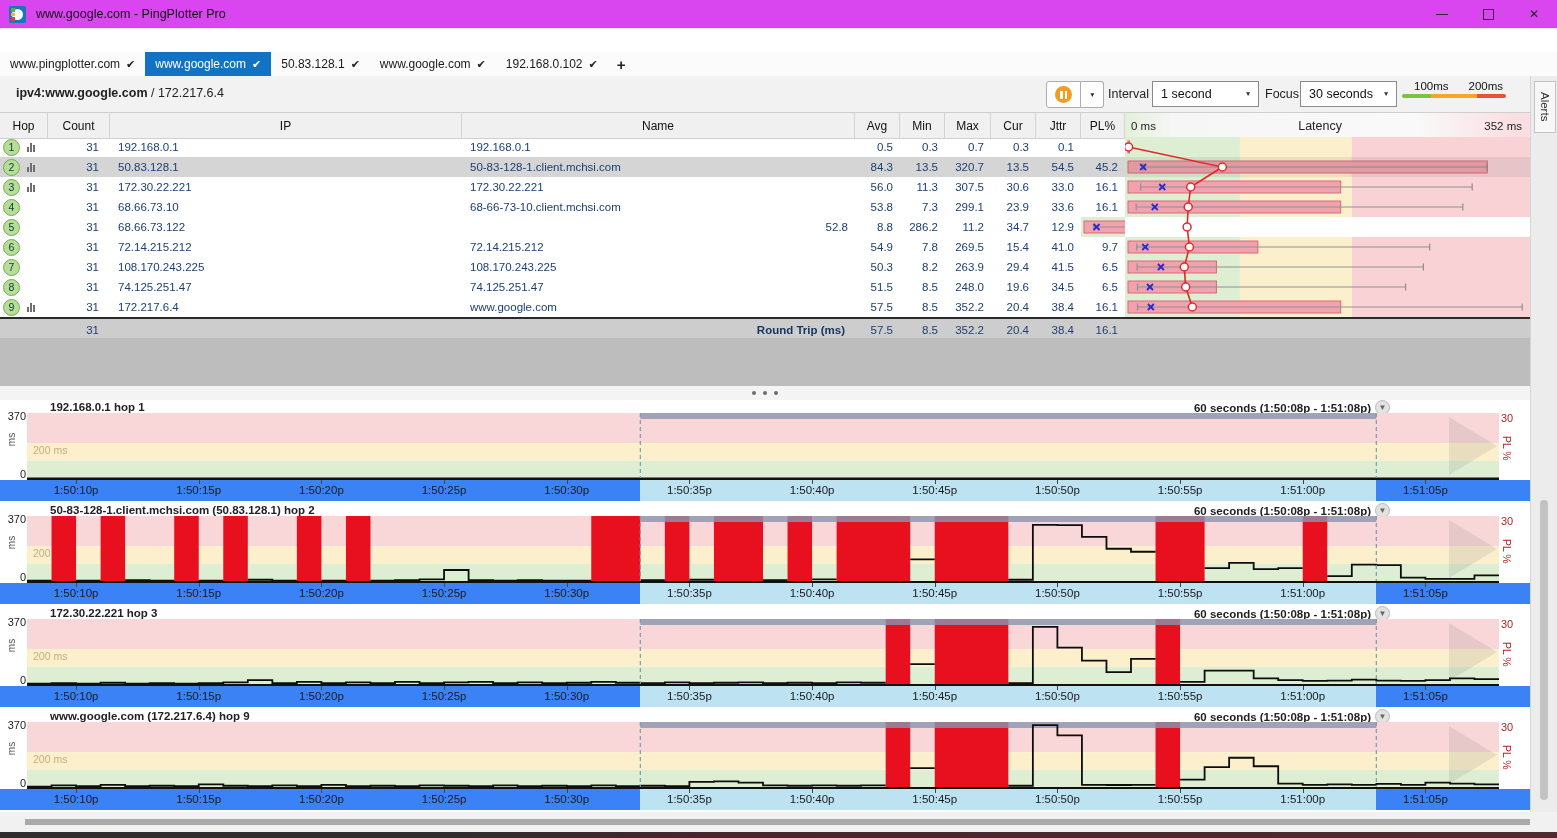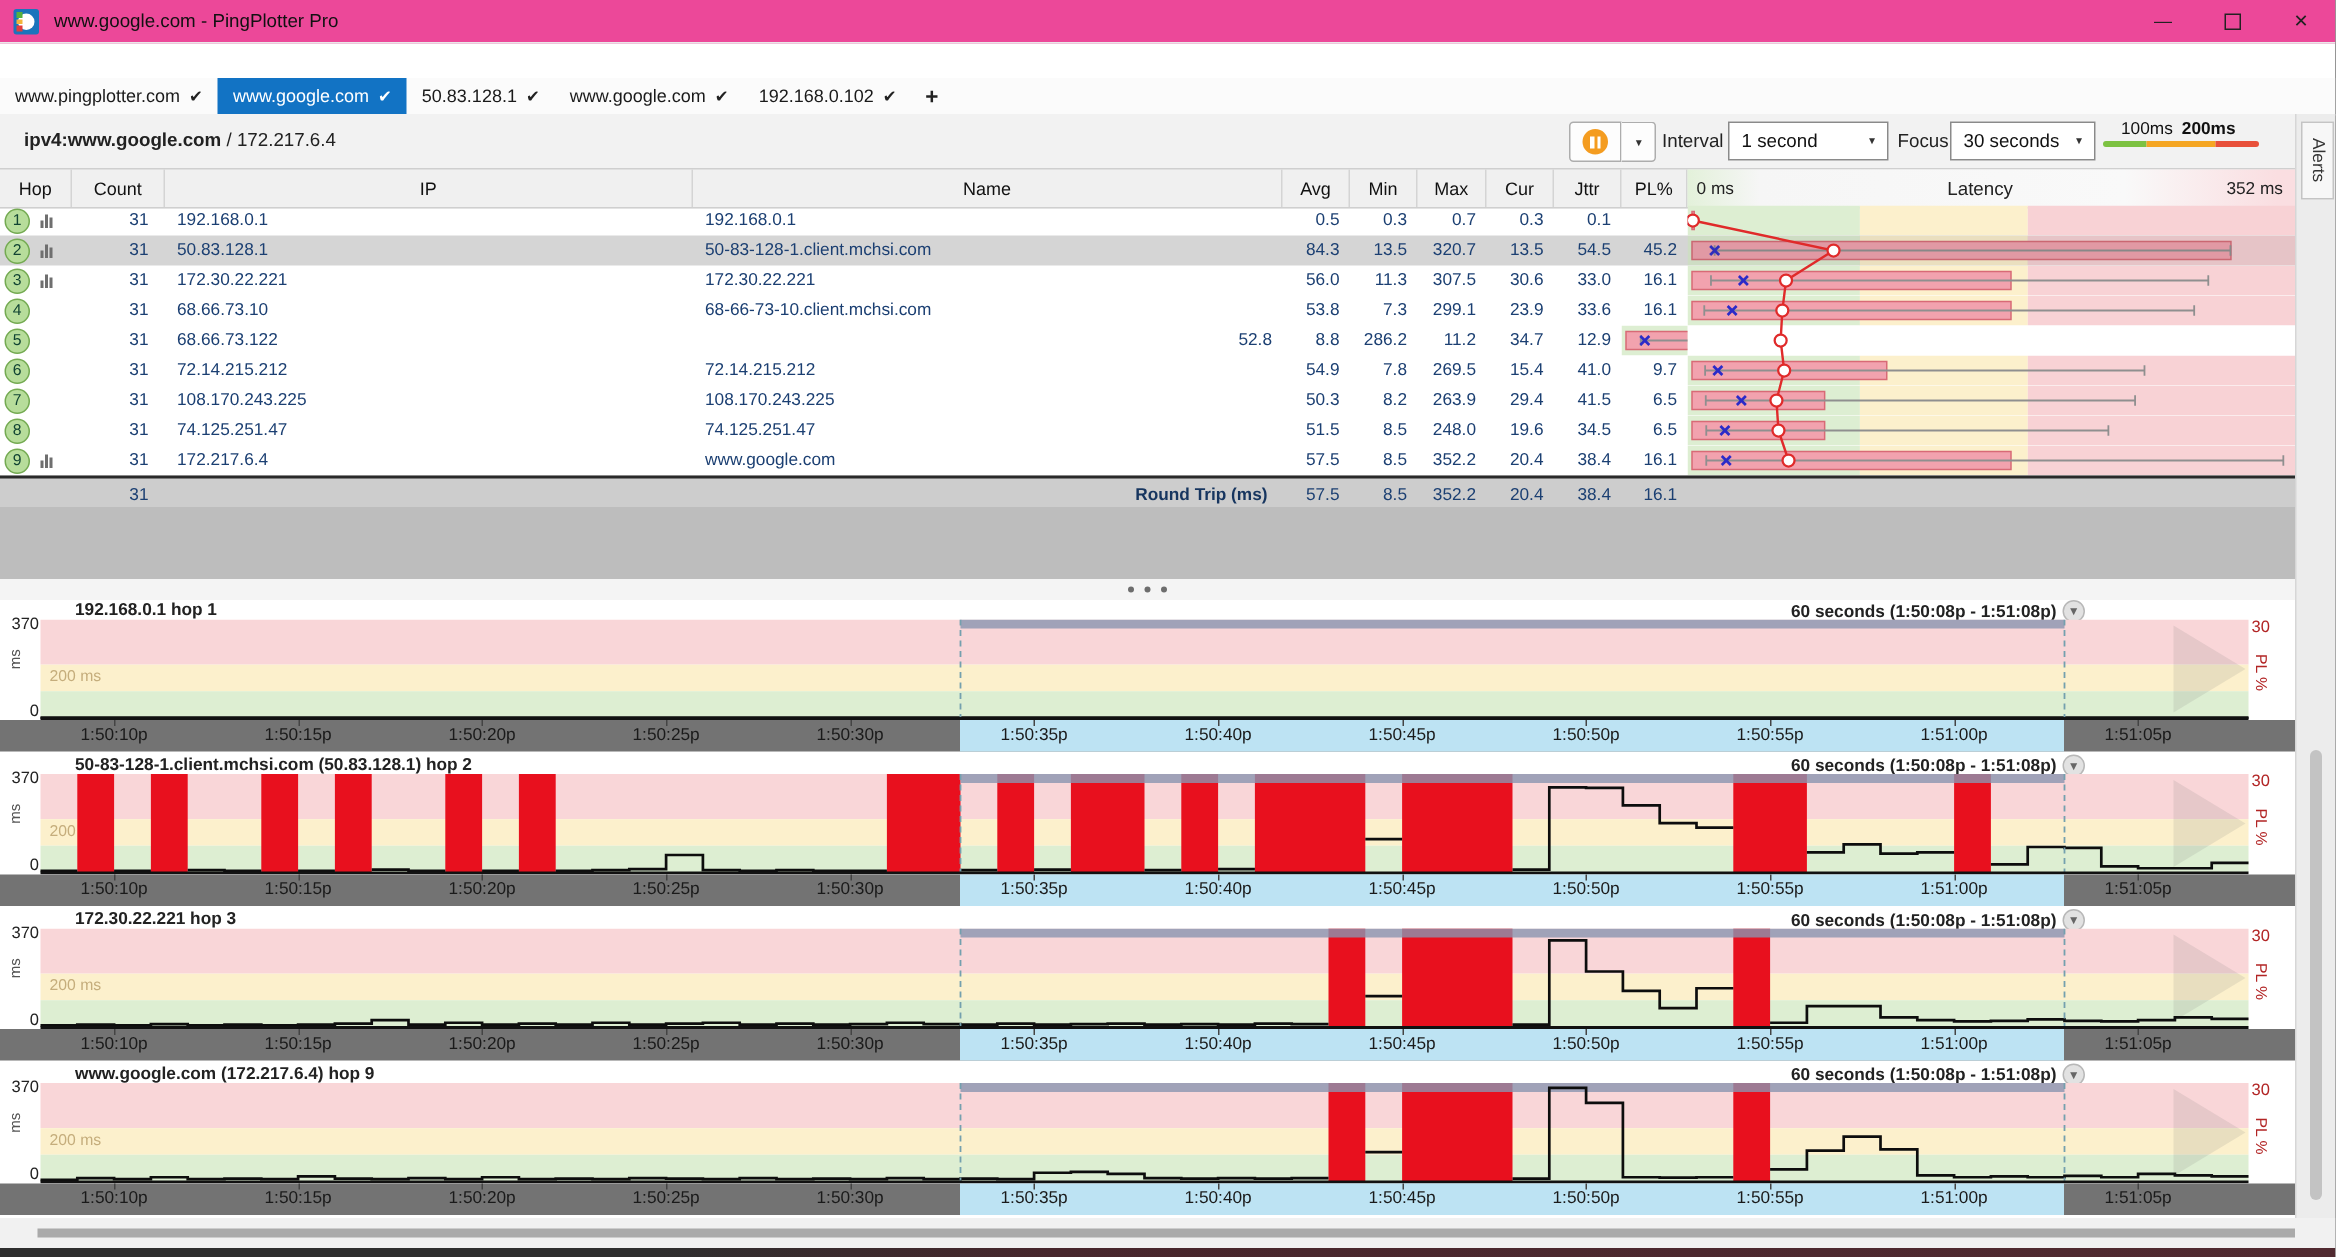--- a/index.html
+++ b/index.html
@@ -1,20 +1,20 @@
 <!DOCTYPE html>
 <html><head>
 <meta charset="utf-8">
 <style>
   html,body{margin:0;padding:0;background:#444;}
   #app{position:relative;width:1557px;height:838px;background:#fff;overflow:hidden;
        font-family:"Liberation Sans",sans-serif;font-size:12px;color:#222;}
   .abs{position:absolute;}
   
-  #titlebar{left:0;top:0;width:1557px;height:28px;background:#ec4899;display:flex;align-items:center;border-bottom:1px solid #e9e9e9;}
+  #titlebar{left:0;top:0;width:1557px;height:28px;background:#d946ef;display:flex;align-items:center;border-bottom:1px solid #e9e9e9;}
   #appicon{width:17px;height:17px;margin-left:9px;background:#1b74bc;position:relative;border-radius:2px;overflow:hidden;}
   #appicon .arc{position:absolute;left:3px;top:3px;width:11px;height:11px;border-radius:50%;background:#fff;}
   #appicon .dotg{position:absolute;left:2px;top:2px;width:4px;height:4px;background:#58b23c;}
   #appicon .dotr{position:absolute;left:2px;top:11px;width:4px;height:4px;background:#e23c3c;}
   #appicon .doty{position:absolute;left:2px;top:7px;width:4px;height:3px;background:#f3b53a;}
   #windowtitle{margin-left:10px;font-size:12.5px;color:#111;}
   #winbtns{margin-left:auto;display:flex;height:28px;}
   .winbtn{width:46px;height:28px;display:flex;align-items:center;justify-content:center;color:#222;font-size:12px;}
   .maxglyph{width:9px;height:9px;border:1px solid #222;display:inline-block;}
   
@@ -37,21 +37,21 @@
   #pausecircle:before,#pausecircle:after{content:"";position:absolute;top:4.5px;width:2.6px;height:8px;background:#fff;}
   #pausecircle:before{left:5px;} #pausecircle:after{left:9.5px;}
   #pausedrop{width:22px;height:25px;background:#fdfdfd;border:1px solid #adadad;border-left:none;border-radius:0 3px 3px 0;display:flex;align-items:center;justify-content:center;font-size:9px;color:#333;}
   .ctl-label{position:absolute;top:11px;font-size:12.5px;color:#222;}
   .selectbox{position:absolute;top:5px;height:24px;background:#fff;border:1px solid #8a8a8a;display:flex;align-items:center;font-size:12.5px;color:#111;}
   .selectbox .val{padding-left:8px;flex:1;}
   .selectbox .arrow{width:20px;text-align:center;font-size:9px;color:#333;}
   #legend{position:absolute;left:1402px;top:4px;width:104px;}
   #legend .labels{display:flex;font-size:11.5px;color:#111;}
   #legend .labels span:first-child{margin-left:12px;}
-  #legend .labels span:last-child{margin-left:6px;font-weight:bold;}
+  #legend .labels span:last-child{margin-left:20px;}
   #legendbar{margin-top:2px;height:4px;display:flex;border-radius:2px;overflow:hidden;}
   #legendbar .g{width:29px;background:#7dc242;}
   #legendbar .o{width:46px;background:#f5a623;}
   #legendbar .r{width:29px;background:#e8503a;}
   
   #rightstrip{left:1530px;top:76px;width:27px;height:762px;background:#ececec;border-left:1px solid #d6d6d6;}
   #alertstab{position:absolute;left:3px;top:5px;width:20px;height:50px;background:#f7f7f7;border:1px solid #c4c4c4;display:flex;align-items:center;justify-content:center;}
   #alertstab span{writing-mode:vertical-rl;font-size:11.5px;color:#333;}
   #vscroll{position:absolute;left:9px;top:424px;width:8px;height:300px;background:#c3c3c3;border-radius:4px;}
   
@@ -84,21 +84,21 @@
   .gblock{left:0;width:1530px;height:103px;background:#fff;}
   .ghead{position:absolute;left:17px;top:0;width:1418px;height:13px;font-weight:bold;}
   .gtitle{position:absolute;left:33px;top:1px;font-size:11.5px;color:#222;}
   .gdur{position:absolute;right:45px;top:0px;font-size:11.5px;color:#222;display:flex;align-items:center;gap:4px;}
   .gchev{width:13px;height:13px;border-radius:50%;background:#e2e2e2;border:1px solid #b8b8b8;display:flex;align-items:center;justify-content:center;font-size:8px;color:#666;line-height:1;}
   .gy370{position:absolute;left:2px;top:10px;width:24px;text-align:right;font-size:11px;color:#222;}
   .gy0{position:absolute;left:2px;top:68px;width:24px;text-align:right;font-size:11px;color:#222;}
   .gms{position:absolute;left:-1px;top:34px;width:24px;text-align:center;font-size:10px;color:#555;transform:rotate(-90deg);}
   .gpl30{position:absolute;left:1501px;top:12px;font-size:11px;color:#b22525;}
   .gpllab{position:absolute;left:1501px;top:36px;font-size:10.5px;color:#b22525;writing-mode:vertical-rl;}
-  .gaxis{position:absolute;left:0;top:80px;width:1530px;height:21px;background:#737373;}
+  .gaxis{position:absolute;left:0;top:80px;width:1530px;height:21px;background:#3b82f6;}
   .gaxis .fochl{position:absolute;top:0;height:21px;background:#bde3f3;}
   .gaxis .xlab{position:absolute;top:4px;font-size:11.5px;color:#1a1a1a;transform:translateX(-50%);}
   .gaxis .tick{position:absolute;top:0;width:1px;height:4px;background:#444;}
   
   #hscrollband{left:0;top:812px;width:1557px;height:20px;background:#f1f1f1;}
   #hscrollthumb{position:absolute;left:25px;top:7px;width:1505px;height:6px;background:#aaa;}
   #darkstrip{left:0;top:832px;width:1557px;height:6px;background:linear-gradient(90deg,#2e2e2e 0 28%,#47262c 45%,#512a31 100%);}
 </style>
 </head>
 <body>

